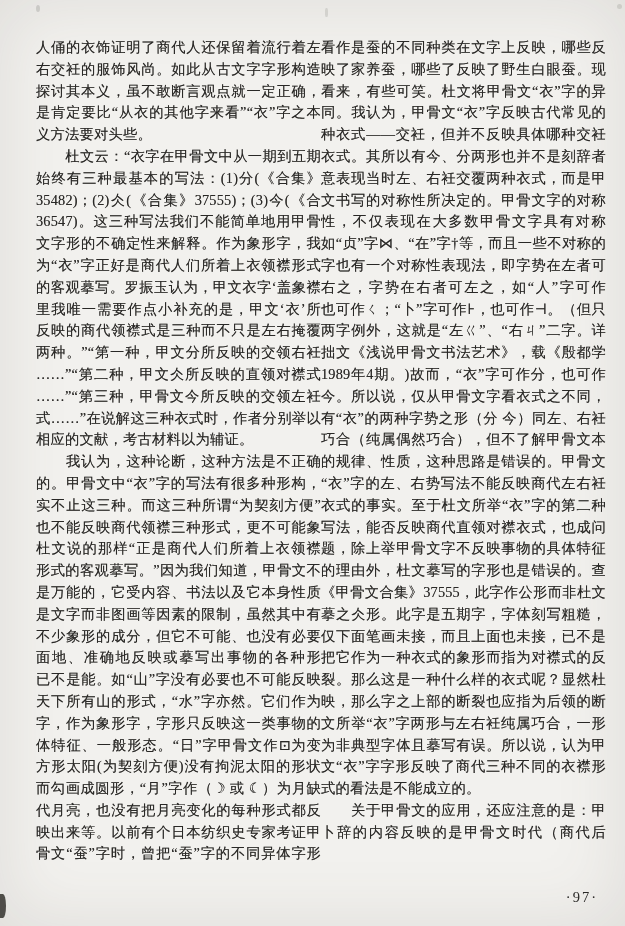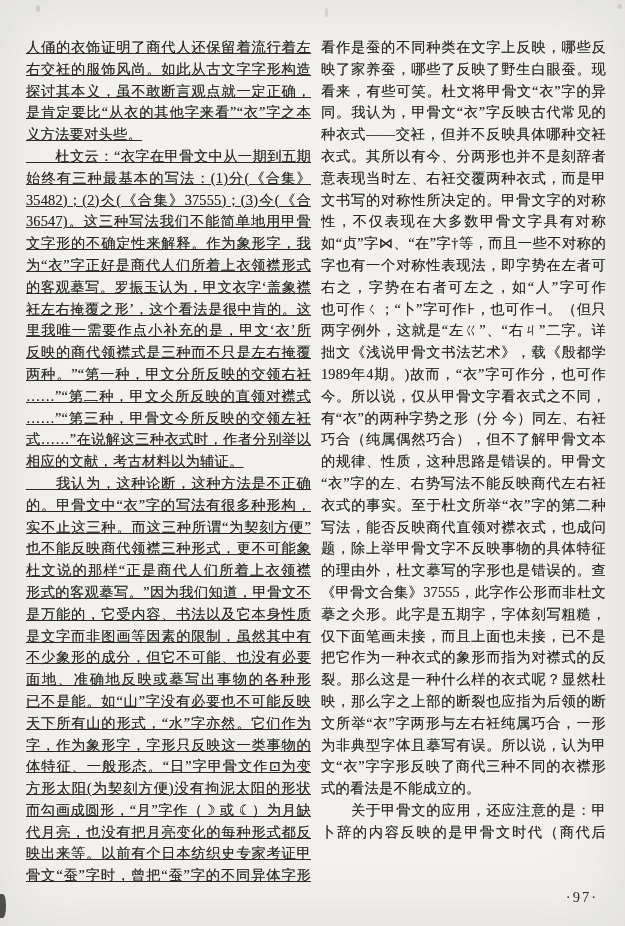--- a/index.html
+++ b/index.html
@@ -18,21 +18,21 @@
   }
   .column {
     position: absolute;
     top: 37px;
     width: 285px;
     font-size: 14.3px;
     line-height: 21.8px;
     letter-spacing: 0.2px;
     text-shadow: 0 0 0.5px rgba(45,42,38,0.55);
   }
-  .column.left  { left: 26px; text-decoration: underline; }
+  .column.left  { left: 36px; }
   .column.right { left: 321px; }
   .line {
     height: 21.8px;
     overflow: hidden;
     text-align: justify;
     text-align-last: justify;
     white-space: normal;
   }
   .line.noj {
     text-align: left;
@@ -71,21 +71,20 @@
       <div class="line">探讨其本义，虽不敢断言观点就一定正确，但</div>
       <div class="line">是肯定要比“从衣的其他字来看”“衣”字之本</div>
       <div class="line noj">义方法要对头些。</div>
       <div class="line">　　杜文云：“衣字在甲骨文中从一期到五期</div>
       <div class="line">始终有三种最基本的写法：(1)分(《合集》</div>
       <div class="line">35482)；(2)仌(《合集》37555)；(3)今(《合集》</div>
       <div class="line">36547)。这三种写法我们不能简单地用甲骨</div>
       <div class="line">文字形的不确定性来解释。作为象形字，我以</div>
       <div class="line">为“衣”字正好是商代人们所着上衣领襟形式</div>
       <div class="line">的客观摹写。罗振玉认为，甲文衣字‘盖象襟</div>
-      <div class="line">衽左右掩覆之形’，这个看法是很中肯的。这</div>
       <div class="line">里我唯一需要作点小补充的是，甲文‘衣’所</div>
       <div class="line">反映的商代领襟式是三种而不只是左右掩覆</div>
       <div class="line">两种。”“第一种，甲文分所反映的交领右衽式</div>
       <div class="line">……”“第二种，甲文仌所反映的直领对襟式</div>
       <div class="line">……”“第三种，甲骨文今所反映的交领左衽</div>
       <div class="line">式……”在说解这三种衣式时，作者分别举以</div>
       <div class="line noj">相应的文献，考古材料以为辅证。</div>
       <div class="line">　　我认为，这种论断，这种方法是不正确</div>
       <div class="line">的。甲骨文中“衣”字的写法有很多种形构，其</div>
       <div class="line">实不止这三种。而这三种所谓“为契刻方便”</div>

